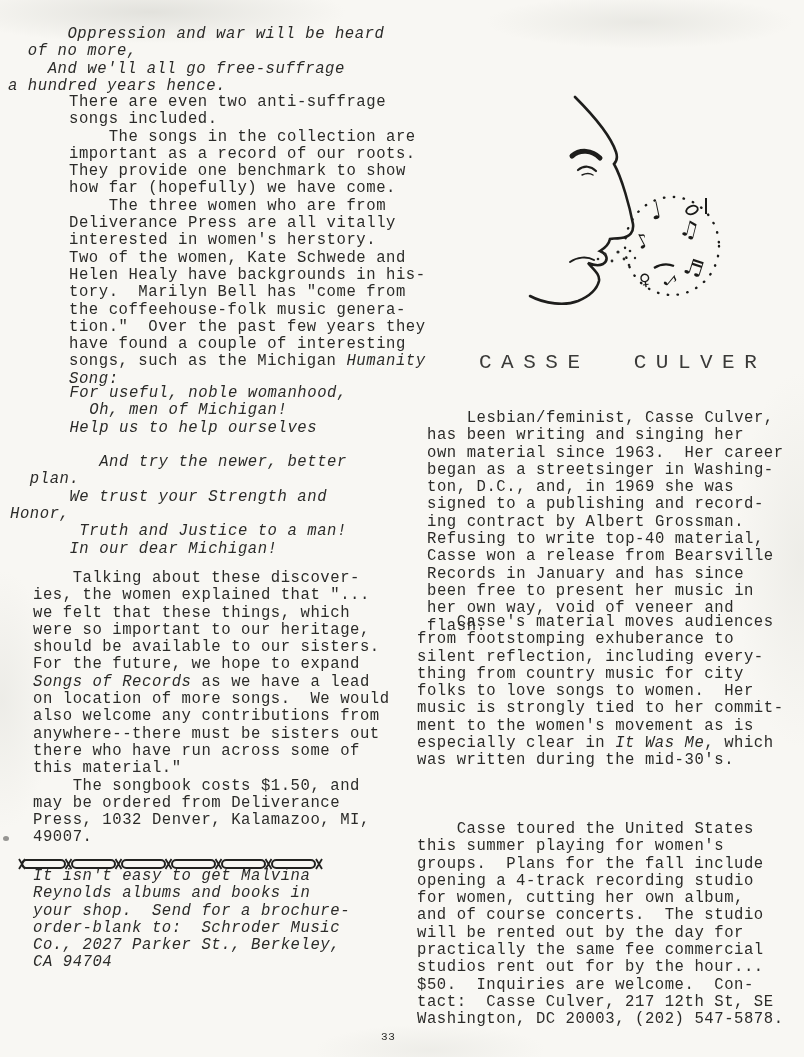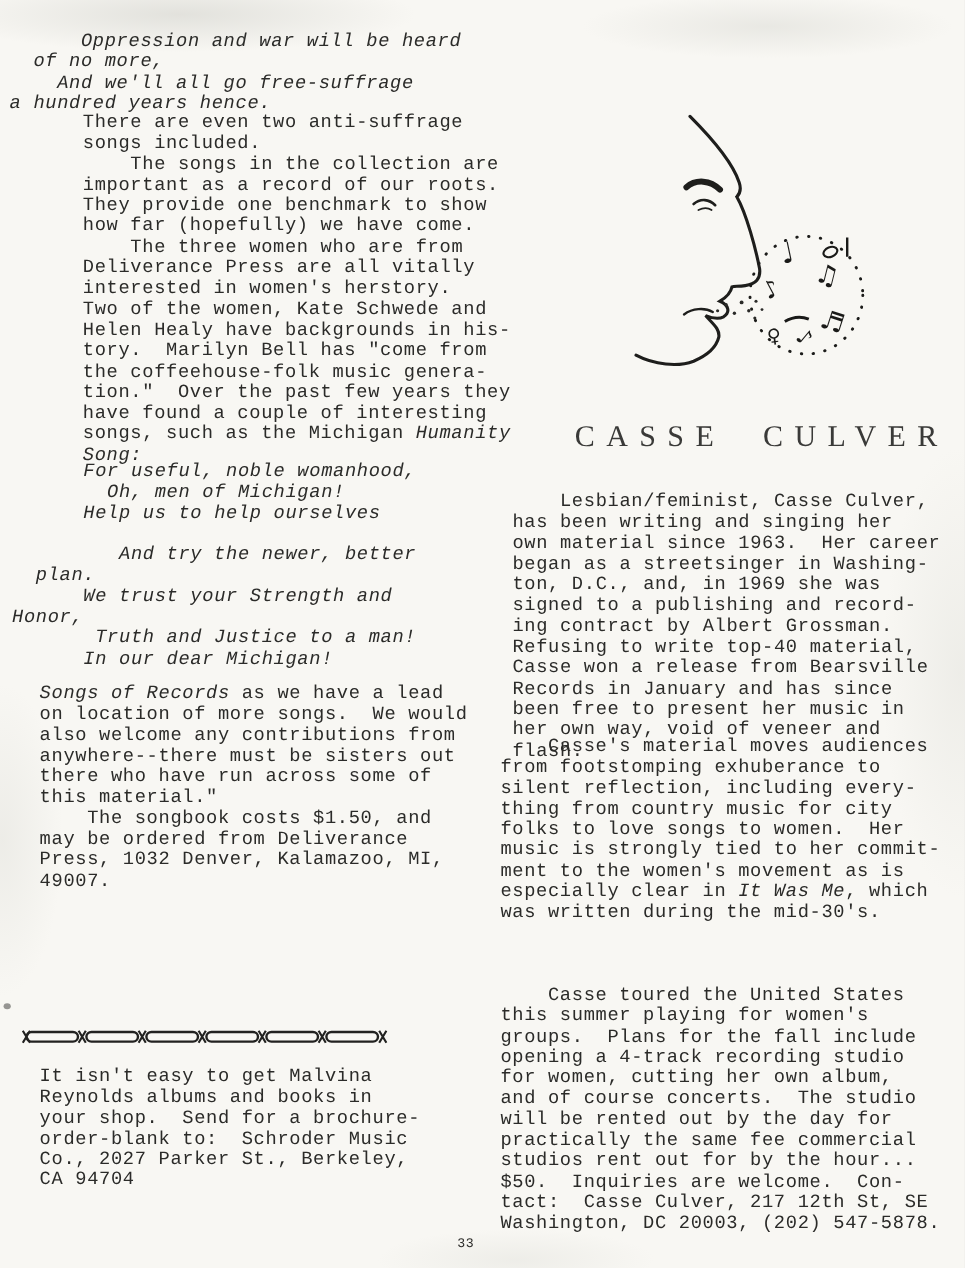--- a/index.html
+++ b/index.html
@@ -17,22 +17,22 @@
   }
   .tw {
     position:absolute;
     font-size:15.6px; line-height:17.3px; letter-spacing:0.55px;
     white-space:pre-wrap; width:382px;
     color:#2b2b29;
   }
   .it, .verse { font-style:italic; }
   .title {
     position:absolute; left:479px; top:351px;
-    font-family:Liberation Serif, serif;
-    font-size:25px; letter-spacing:9.5px; white-space:pre; color:#3a3a38;
+    font-family:Liberation Mono, monospace;
+    font-size:21px; letter-spacing:9.5px; white-space:pre; color:#3a3a38;
   }
   .pagenum { position:absolute; left:381px; top:1031px; font-size:11px; letter-spacing:0.55px; }
   svg { display:block; }
   .speck { position:absolute; width:6px; height:5px; border-radius:50%; background:rgba(70,70,66,.55); }
 </style>
 </head>
 <body>
 
 <div id="page">
 
@@ -63,21 +63,27 @@
         Oh, men of Michigan!
       Help us to help ourselves
 
          And try the newer, better
   plan.
       We trust your Strength and
 Honor,
        Truth and Justice to a man!
       In our dear Michigan!</div>
 
-  <div class="tw" style="left:33px; top:570px;"><span class="it">Songs of Records</span><span> as we have a lead
+  <div class="tw" style="left:33px; top:570px;"><span>    Talking about these discover-
+ies, the women explained that "...
+we felt that these things, which
+were so important to our heritage,
+should be available to our sisters.
+For the future, we hope to expand
+</span><span class="it">Songs of Records</span><span> as we have a lead
 on location of more songs.  We would
 also welcome any contributions from
 anywhere--there must be sisters out
 there who have run across some of
 this material."
     The songbook costs $1.50, and
 may be ordered from Deliverance
 Press, 1032 Denver, Kalamazoo, MI,
 49007.</span></div>
 
@@ -96,21 +102,21 @@
           <path d="M97.5,5 L103.5,15 M103.5,5 L97.5,15"></path>
           <path d="M147.5,5 L153.5,15 M153.5,5 L147.5,15"></path>
           <path d="M197.5,5 L203.5,15 M203.5,5 L197.5,15"></path>
           <path d="M247.5,5 L253.5,15 M253.5,5 L247.5,15"></path>
           <path d="M298,5 L304,15 M304,5 L298,15"></path>
         </g>
       </g>
     </svg>
   </div>
 
-  <div class="tw" style="left:33px; top:889px;">It isn't easy to get Malvina
+  <div class="tw" style="left:33px; top:868px;font-style:italic;">It isn't easy to get Malvina
 Reynolds albums and books in
 your shop.  Send for a brochure-
 order-blank to:  Schroder Music
 Co., 2027 Parker St., Berkeley,
 CA 94704</div>
 
   <span class="speck" style="left:3px; top:836px;"></span>
 
   <div style="position:absolute; left:520px; top:82px;">
     <svg width="276" height="252" viewBox="0 0 276 252">

